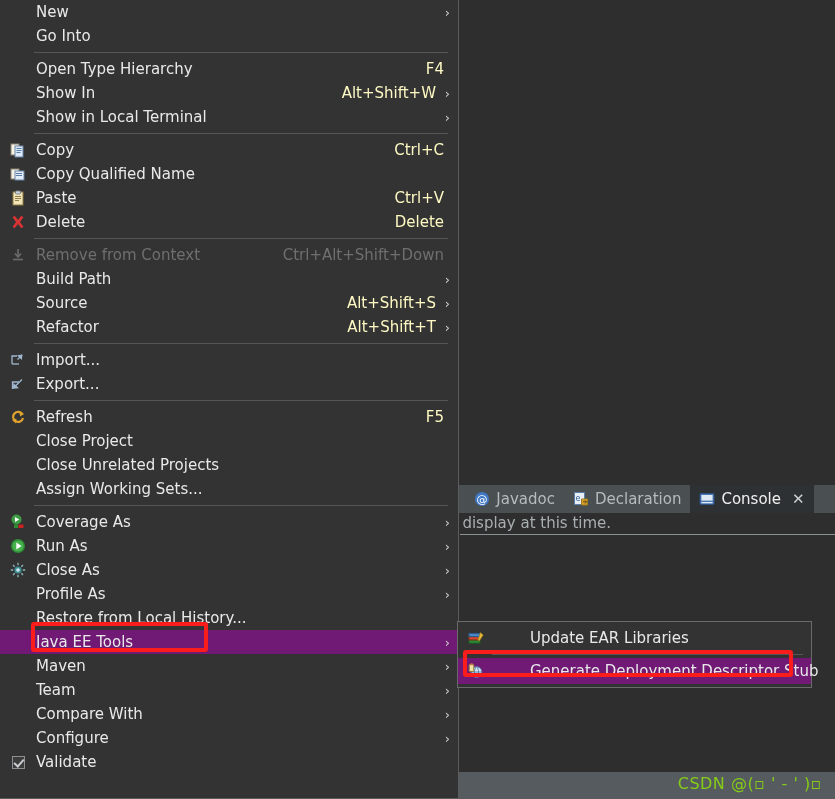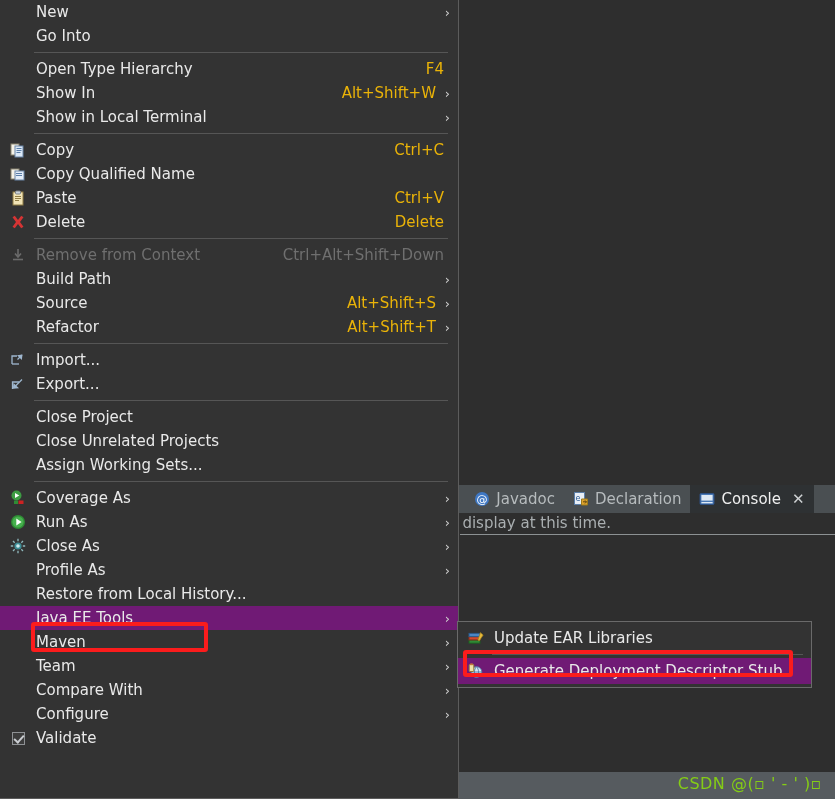--- a/index.html
+++ b/index.html
@@ -105,21 +105,21 @@
   }
   .mlabel {
     flex: 0 0 auto;
     color: #e9e9e9;
     text-align: right;
   }
   .mrow.disabled .mlabel, .mrow.disabled .maccel { color: #6f6f6f; }
   .maccel {
     position: absolute;
     right: 22px;
-    color: #eab308;
+    color: #fef9c3;
   }
   .maccel.noarrow { right: 14px; }
   .marrow {
     position: absolute; right: 8px;
     color: #cfcfcf;
     font-size: 13px;
     line-height: 1;
   }
   .msep {
     height: 1px;
@@ -148,21 +148,21 @@
   
   .submenu {
     position: absolute; left: 457px; top: 621px;
     width: 355px;
     background: #333333;
     border: 1px solid #6a6a6a;
     box-sizing: border-box;
     font-size: 15px;
     padding: 3px 0;
   }
-  .submenu .mrow { height: 26px; }
+  .submenu .mrow { height: 26px; gap: 36px; }
   .submenu .msep { margin: 3px 8px 3px 34px; }
 
   
   .redbox {
     position: absolute;
     border: 4px solid #fb1c1c;
     border-radius: 3px;
     box-sizing: border-box;
     pointer-events: none;
   }
@@ -345,20 +345,31 @@
           <svg class="ic" width="16" height="16" viewBox="0 0 16 16">
             <path d="M2.5 13 L2.5 6 L9 6" stroke="#9fb7cf" stroke-width="1.3" fill="none"></path>
             <path d="M3.5 12 L12 3.5" stroke="#9fb7cf" stroke-width="1.3"></path>
             <path d="M2.8 12.8 L3.5 7 L9 12.2 Z" fill="#9fb7cf"></path>
           </svg>
         </span>
         <span class="mlabel">Export...</span>
       </div>
       <div class="msep"></div>
       <div class="mrow">
+        <span class="micon">
+          <svg class="ic" width="16" height="16" viewBox="0 0 16 16">
+            <path d="M12.5 5.5 A5 5 0 1 0 13 9" stroke="#e0a32e" stroke-width="2.2" fill="none"></path>
+            <path d="M9.5 2 L14 5 L10 7.5 Z" fill="#e0a32e"></path>
+            <path d="M6 14.5 L2 11 L6.5 9.5 Z" fill="#e0a32e"></path>
+          </svg>
+        </span>
+        <span class="mlabel">Refresh</span>
+        <span class="maccel noarrow">F5</span>
+      </div>
+      <div class="mrow">
         <span class="micon"></span>
         <span class="mlabel">Close Project</span>
       </div>
       <div class="mrow">
         <span class="micon"></span>
         <span class="mlabel">Close Unrelated Projects</span>
       </div>
       <div class="mrow">
         <span class="micon"></span>
         <span class="mlabel">Assign Working Sets...</span>

